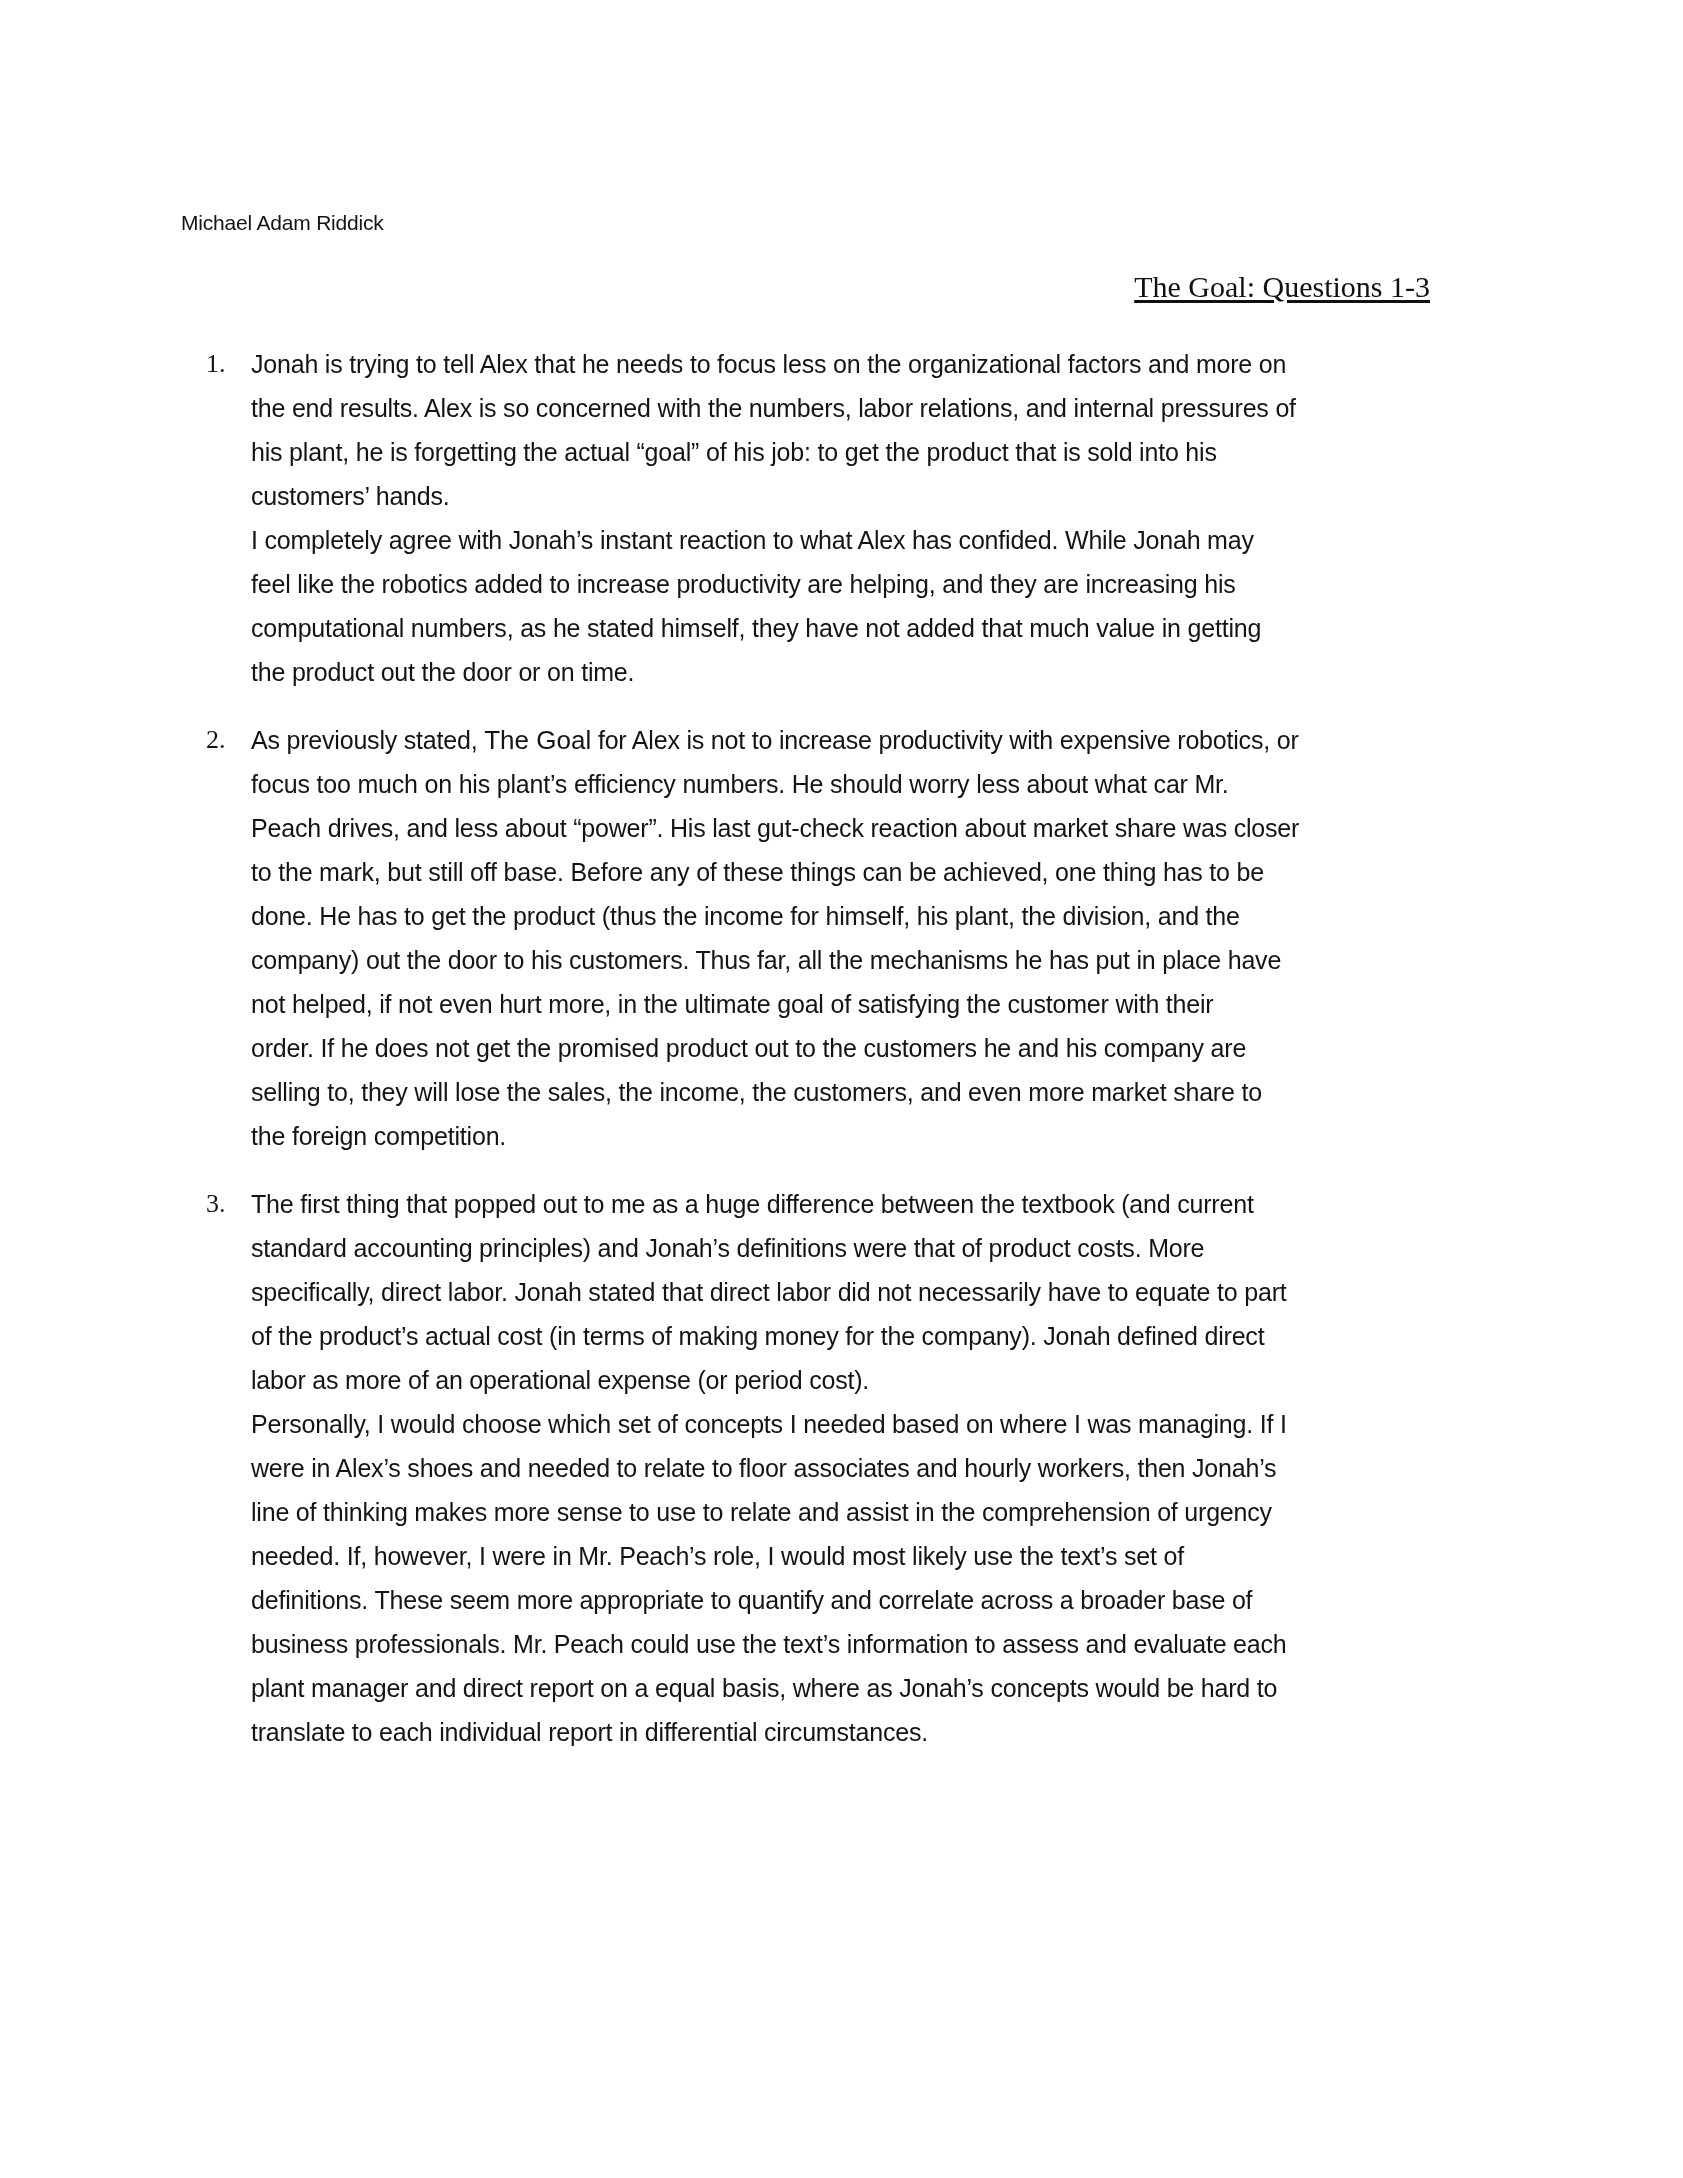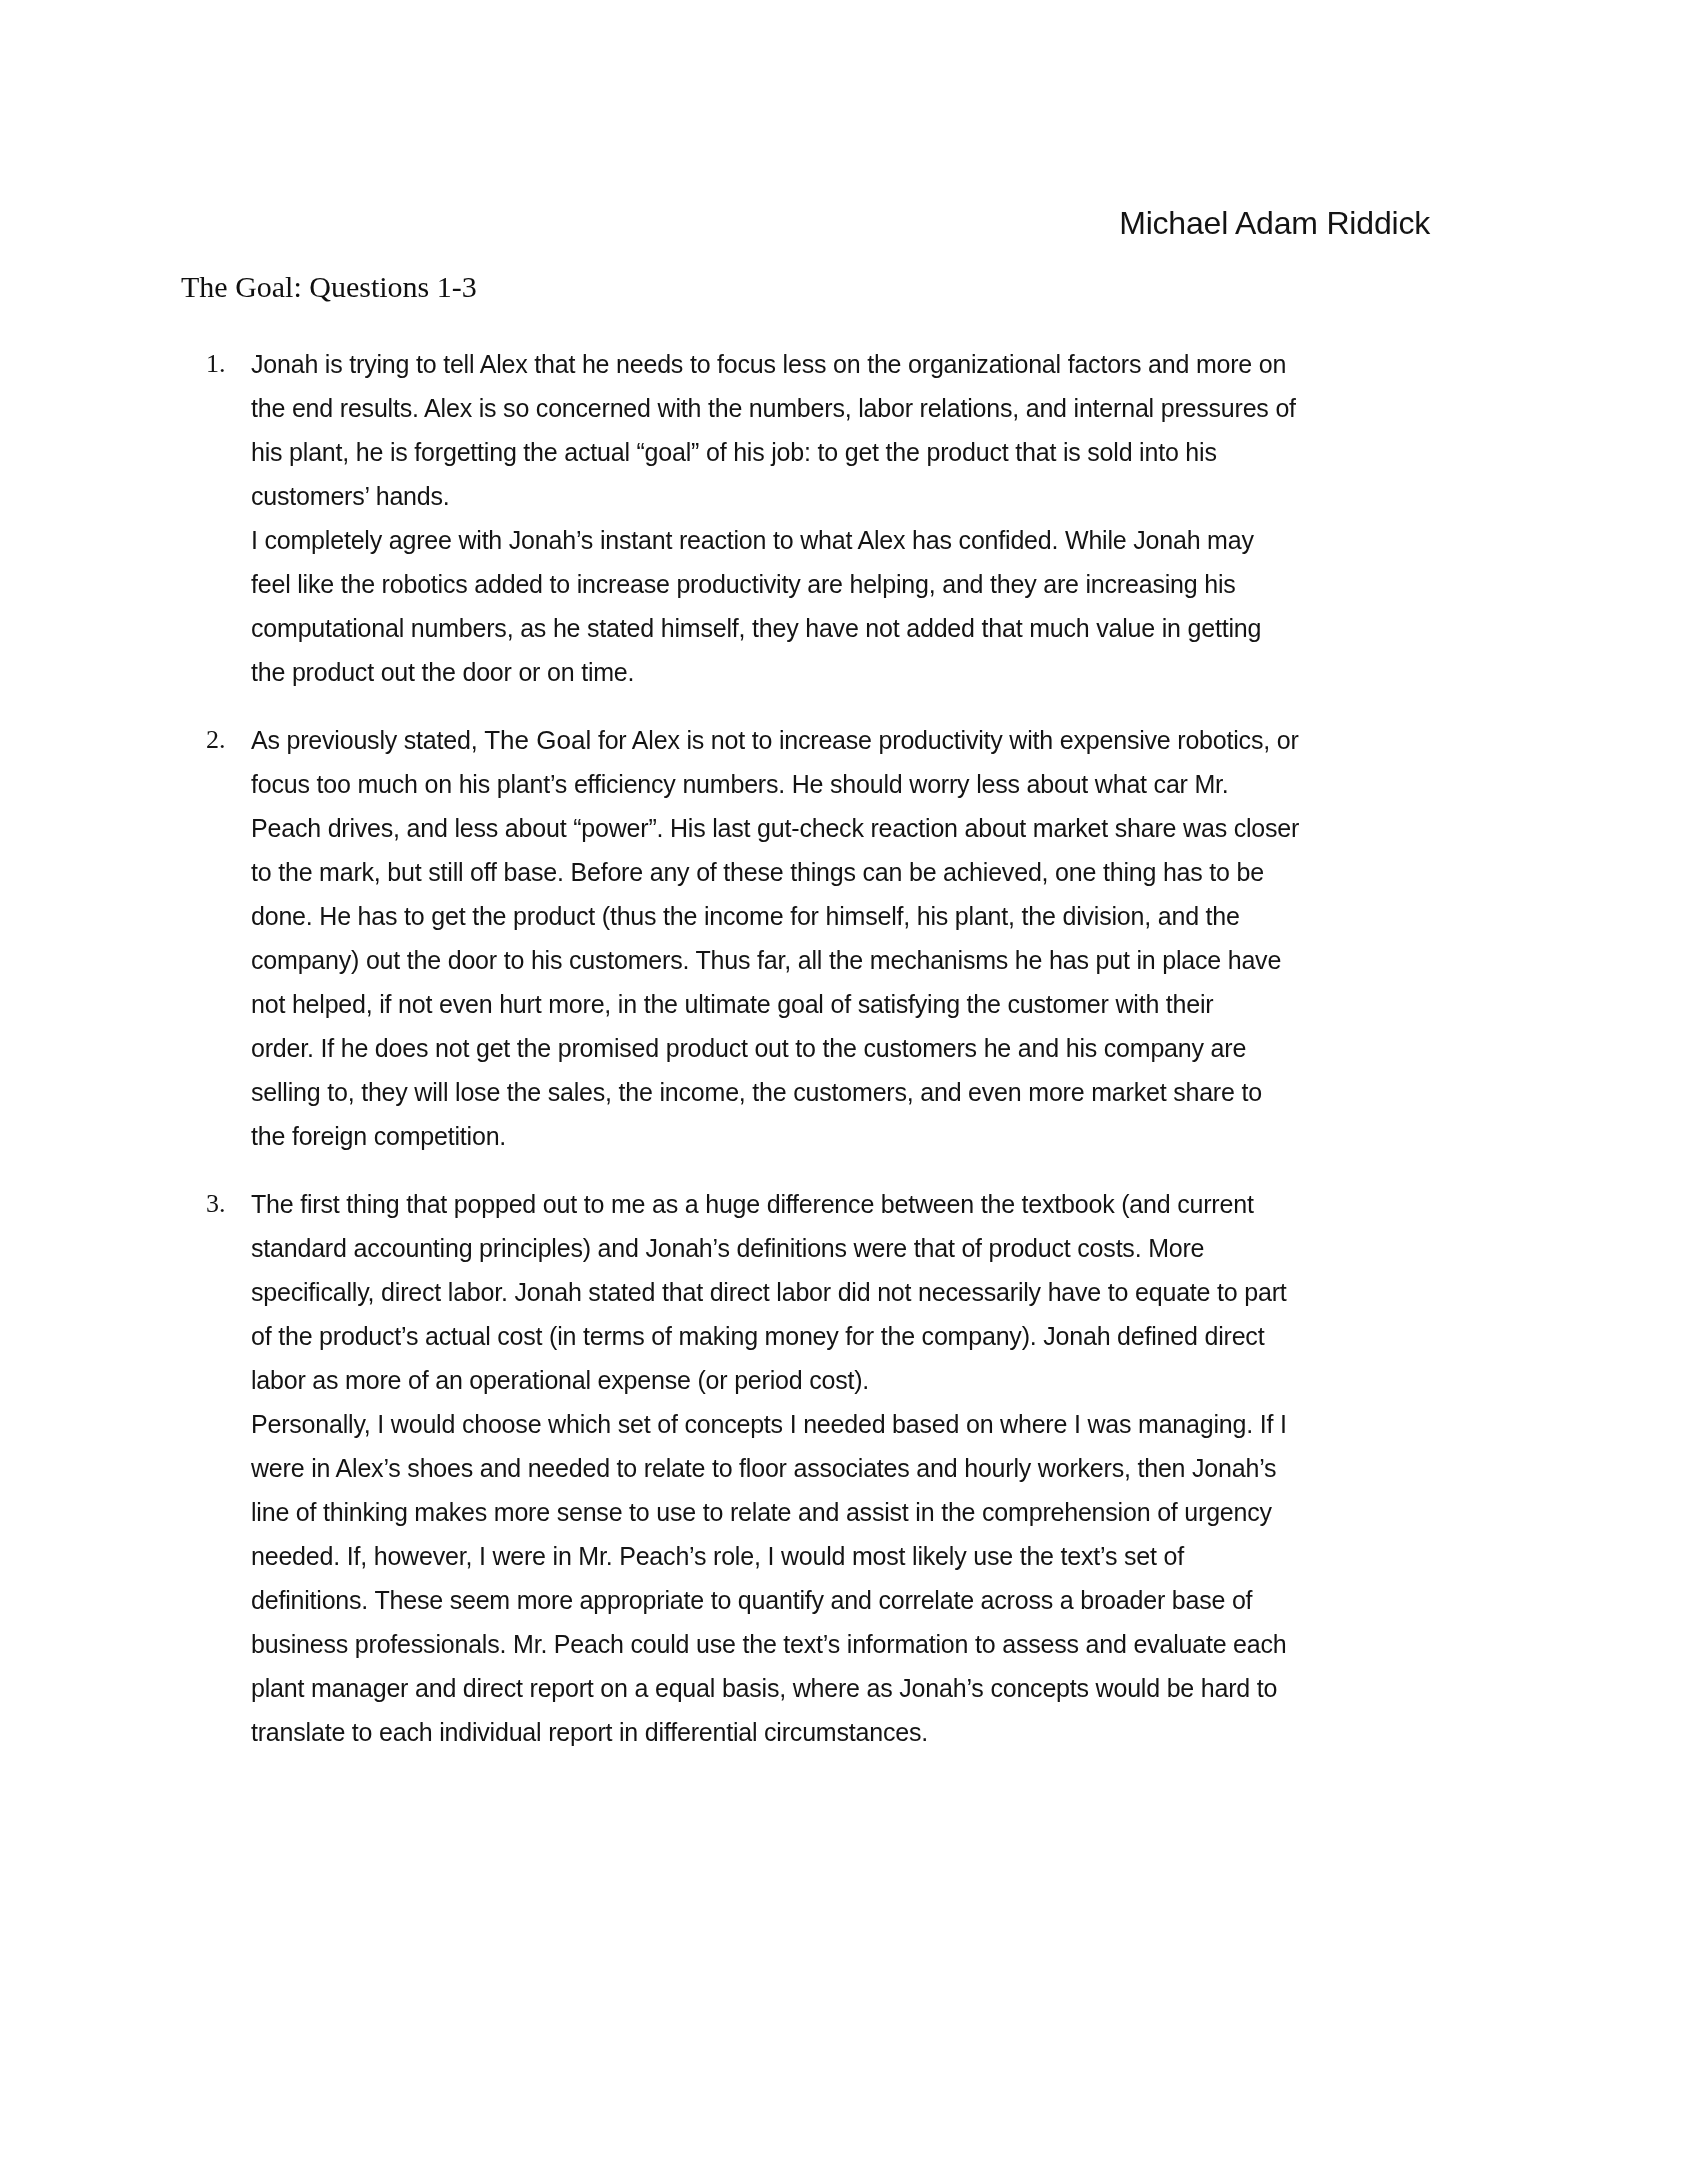--- a/index.html
+++ b/index.html
@@ -13,28 +13,29 @@
     position: relative;
     width: 1683px; height: 2178px;
     background: #ffffff;
     overflow: hidden;
   }
   .content {
     position: absolute;
     left: 181px; top: 201px;
     width: 1249px;
   }
-  .header { font-size: 32px; line-height: 44px; letter-spacing: -0.2px; text-align: right; }
+  .header { font-size: 21px; line-height: 44px; letter-spacing: -0.2px; }
   .header div { white-space: nowrap; }
   .doc-title {
     margin-top: 22px;
-    text-align: left;
+    text-align: right;
     font-family: "Liberation Serif", serif;
     font-size: 30px; line-height: 40px;
     color: #101010;
+    text-decoration: underline;
     text-underline-offset: 3px;
   }
   .q-list { margin-top: 35px; }
   .q-item { display: flex; align-items: flex-start; margin-bottom: 24px; }
   .q-num {
     flex: 0 0 45px;
     margin-left: 25px;
     font-family: "Liberation Serif", serif;
     font-size: 26px; line-height: 44px;
   }

